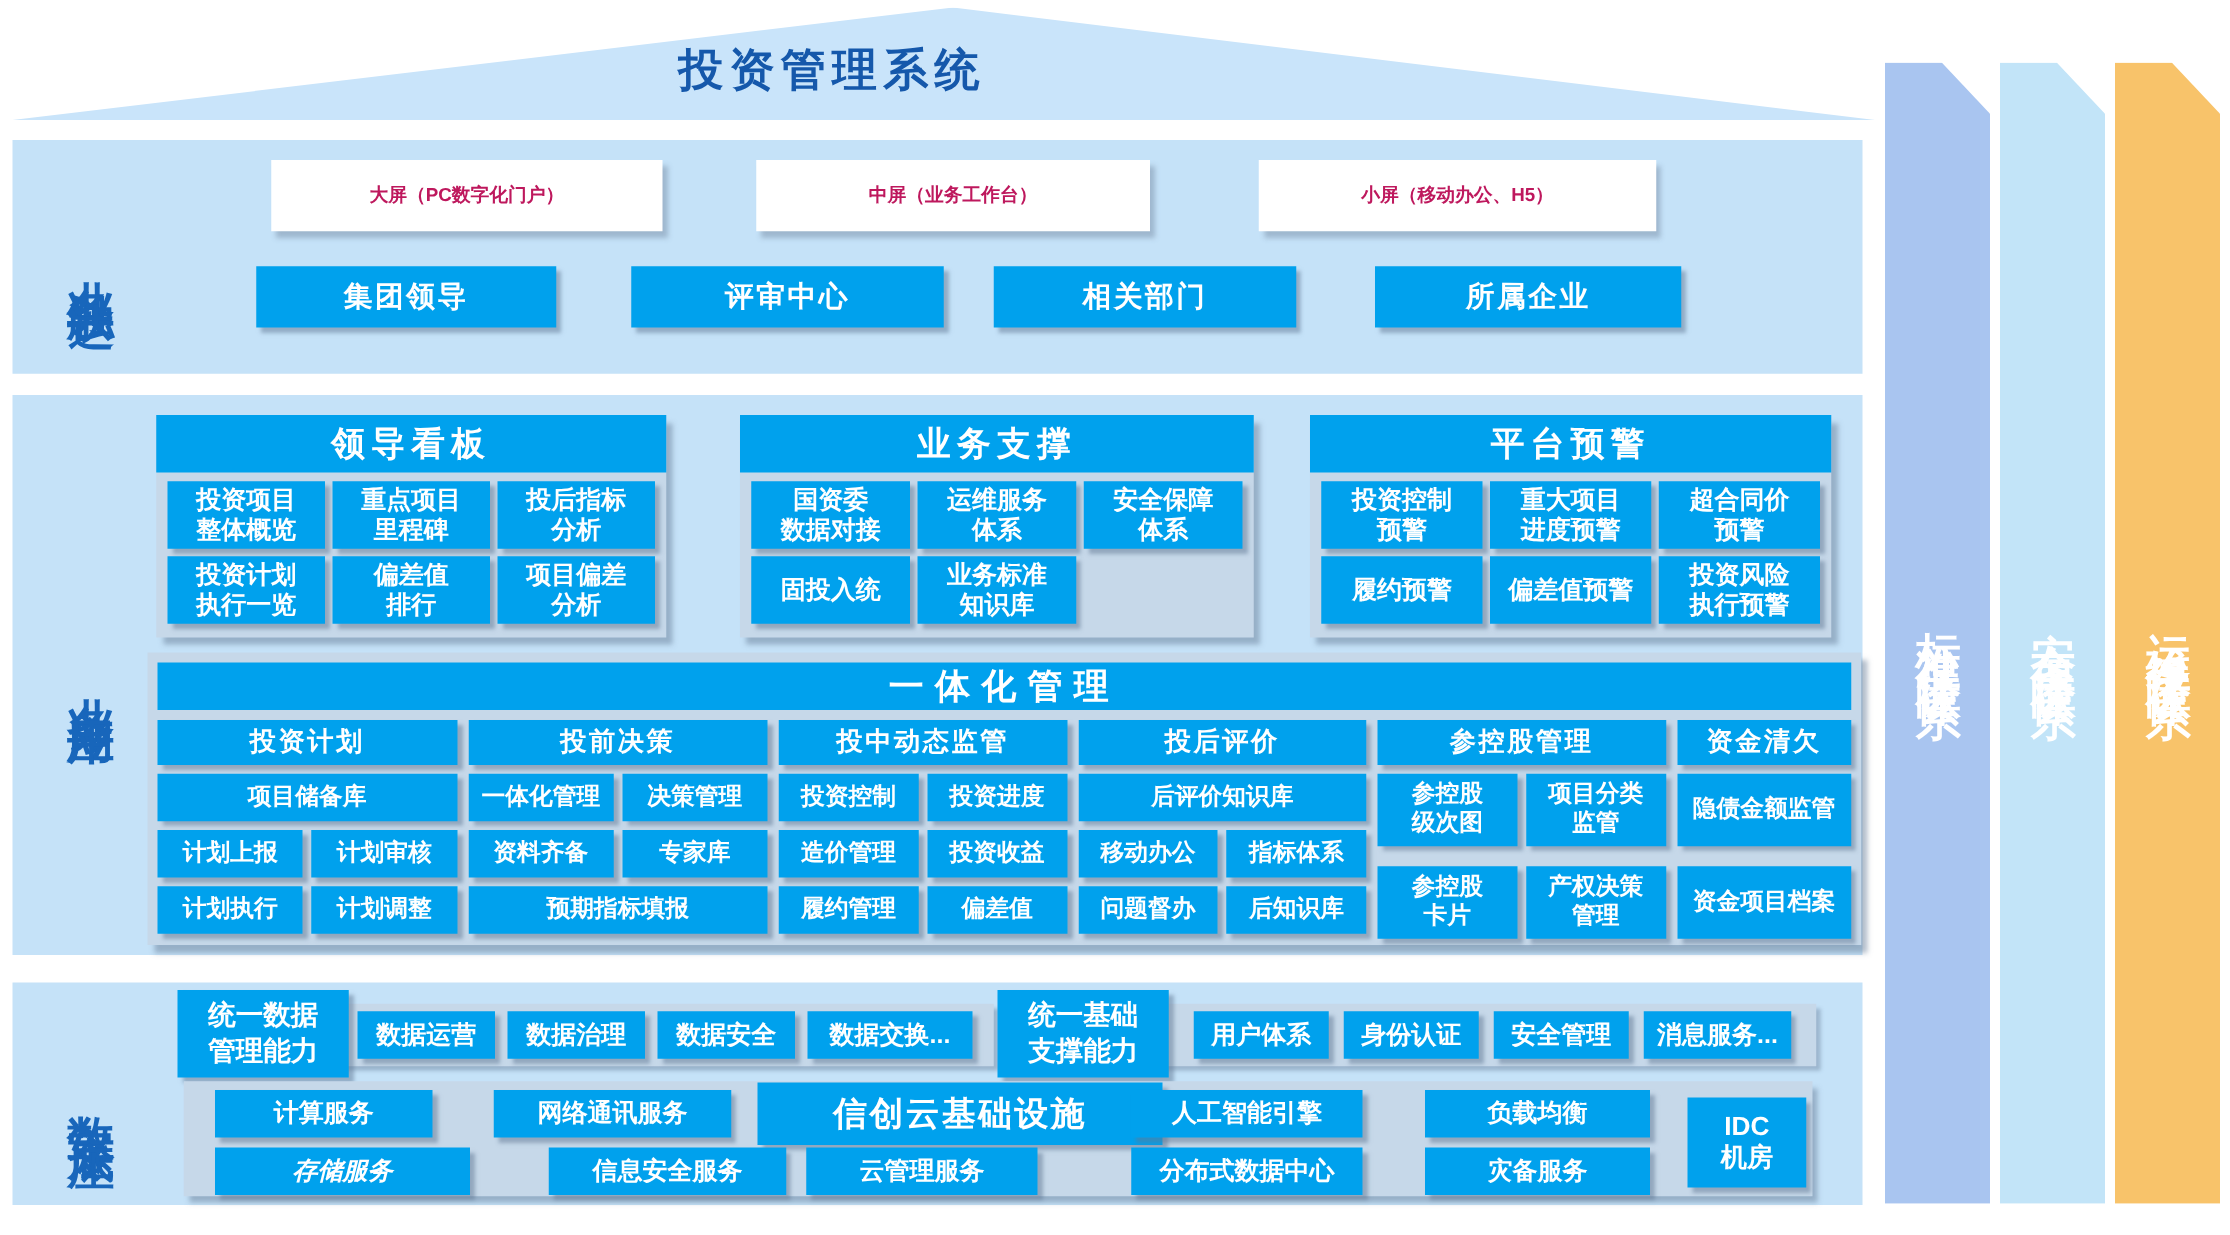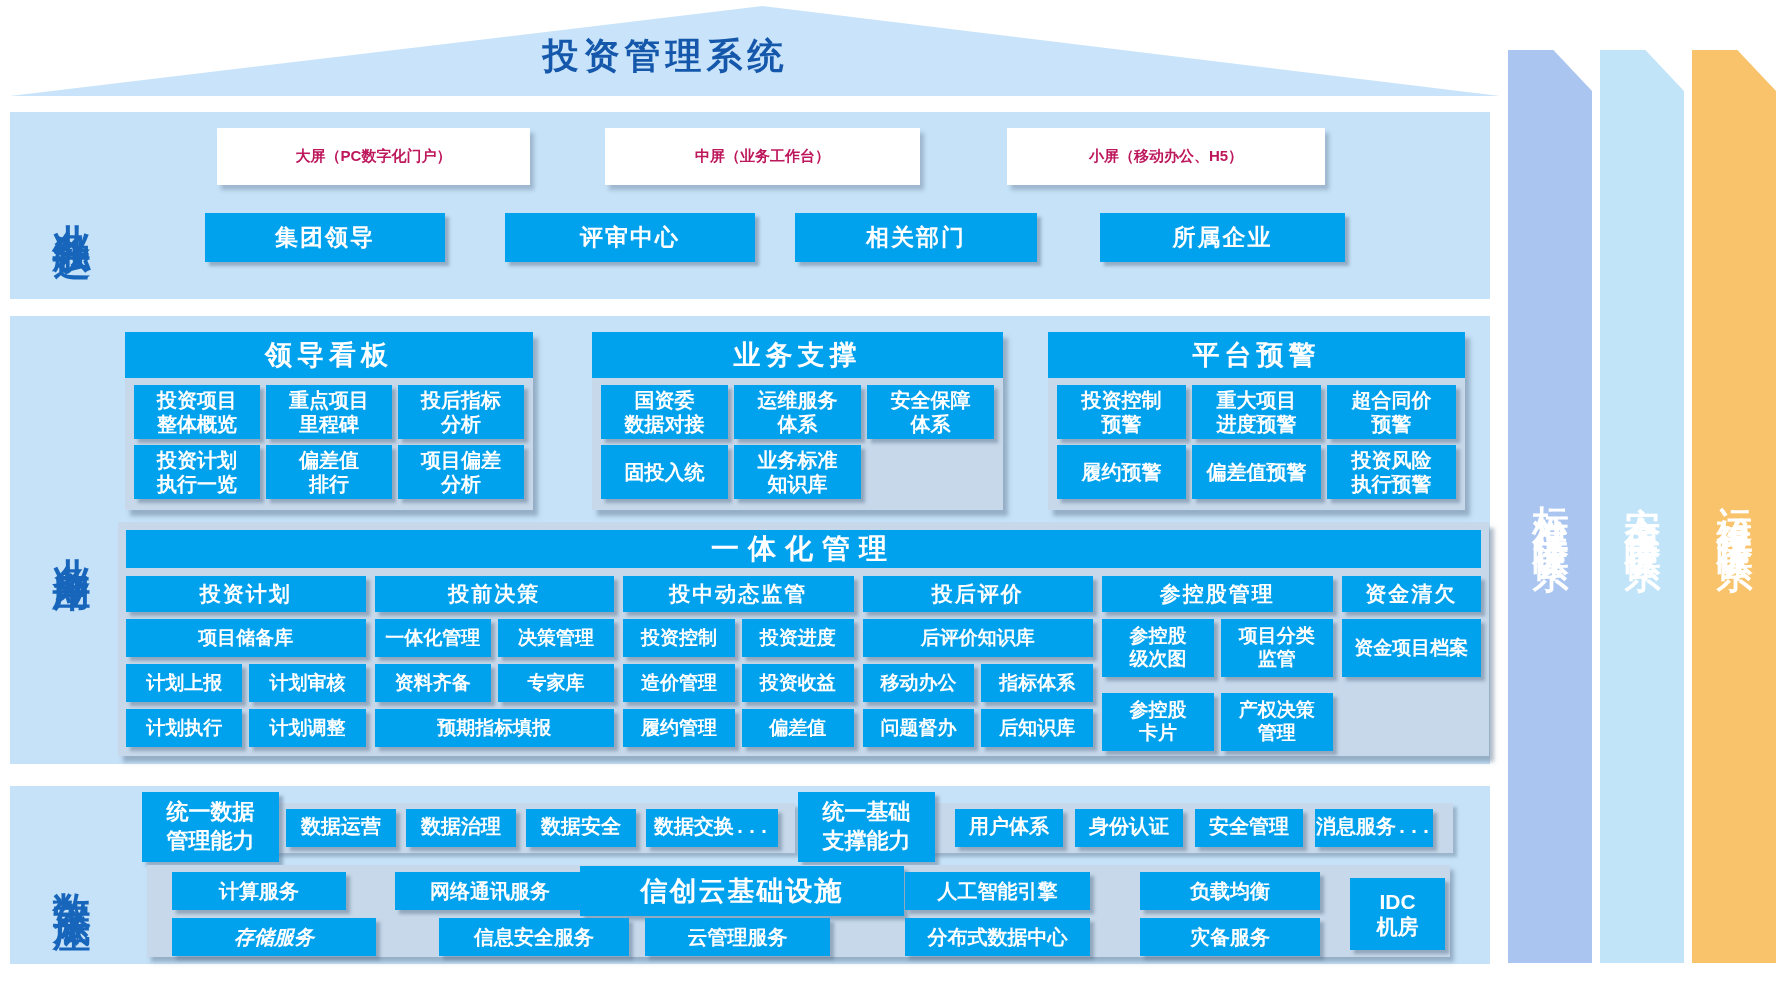--- a/index.html
+++ b/index.html
@@ -36,21 +36,21 @@
   .pgrid{display:grid;grid-template-columns:repeat(3,1fr);gap:6px;padding:7px 9px;}
   .pcell{height:54px;font-size:20px;}
   .ihdr{height:38px;margin:8px;font-size:28px;letter-spacing:9px;box-shadow:none;}
   .icols{display:flex;gap:9px;padding:0 8px;}
   .icol{display:flex;flex-direction:column;flex-grow:1;}
   .chdr{height:36px;margin-bottom:7px;font-size:21px;letter-spacing:2px;}
   .irow{display:flex;gap:7px;margin-bottom:7px;}
   .icell{flex:1;height:38px;font-size:19px;}
   .tcell{flex:1;height:58px;font-size:19px;}
   .trow1{margin-bottom:16px;}
-  .strip{position:absolute;height:50px;background:#c6d8e9;box-shadow:4px 4px 3px rgba(104,126,152,.45);font-family:Liberation Mono, monospace;}
+  .strip{position:absolute;height:50px;background:#c6d8e9;box-shadow:4px 4px 3px rgba(104,126,152,.45);}
   .sb{position:absolute;top:6px;height:38px;font-size:20px;}
   .bb{position:absolute;width:137px;height:70px;font-size:22px;line-height:1.3;}
   .bpanel{position:absolute;left:137px;top:79px;width:1303px;height:92px;
     background:#c6d8e9;box-shadow:4px 5px 4px rgba(104,126,152,.5);}
   .ib{position:absolute;height:38px;font-size:20px;}
   .cloud{position:absolute;height:50px;font-size:27px;top:1px;letter-spacing:2px;}
   .idc{position:absolute;width:95px;height:72px;top:13px;font-size:21px;}
   .pillar{position:absolute;top:50px;width:84px;height:913px;
     display:flex;align-items:center;justify-content:center;
     clip-path:polygon(0 0,54% 0,100% 4.5%,100% 100%,0 100%);}
@@ -213,20 +213,23 @@
         <div class="irow">
           <div class="blue tcell">参控股
 卡片</div>
           <div class="blue tcell">产权决策
 管理</div>
         </div>
       </div>
 
       <div class="icol" style="width:137px;">
         <div class="blue chdr">资金清欠</div>
+        <div class="irow trow1">
+            <div class="blue tcell">隐债金额监管</div>
+          </div>
         <div class="irow">
             <div class="blue tcell">资金项目档案</div>
           </div>
       </div>
 
     </div>
   </div>
 </section>
 
 <section class="sec" style="top:786px;height:178px;">
@@ -246,21 +249,21 @@
     <div class="blue sb" style="left:272px;width:108px;">身份认证</div>
     <div class="blue sb" style="left:392px;width:108px;">安全管理</div>
     <div class="blue sb" style="left:512px;width:118px;">消息服务...</div>
   </div>
   <div class="blue bb" style="left:788px;top:6px;">统一基础
 支撑能力</div>
 
   <div class="bpanel">
     <div class="blue ib" style="left:25px;top:7px;width:174px;">计算服务</div>
     <div class="blue ib" style="left:248px;top:7px;width:190px;">网络通讯服务</div>
-    <div class="blue cloud" style="left:433px;width:324px;">信创云基础设施</div>
+    <div class="blue cloud" style="left:459px;width:324px;">信创云基础设施</div>
     <div class="blue ib" style="left:758px;top:7px;width:185px;">人工智能引擎</div>
     <div class="blue ib" style="left:993px;top:7px;width:180px;">负载均衡</div>
     <div class="blue idc" style="left:1203px;">IDC
 机房</div>
     <div class="blue ib" style="left:25px;top:53px;width:204px;font-style:italic;">存储服务</div>
     <div class="blue ib" style="left:248px;top:53px;width:190px;margin-left:44px;">信息安全服务</div>
     <div class="blue ib" style="left:498px;top:53px;width:185px;">云管理服务</div>
     <div class="blue ib" style="left:758px;top:53px;width:185px;">分布式数据中心</div>
     <div class="blue ib" style="left:993px;top:53px;width:180px;">灾备服务</div>
   </div>

